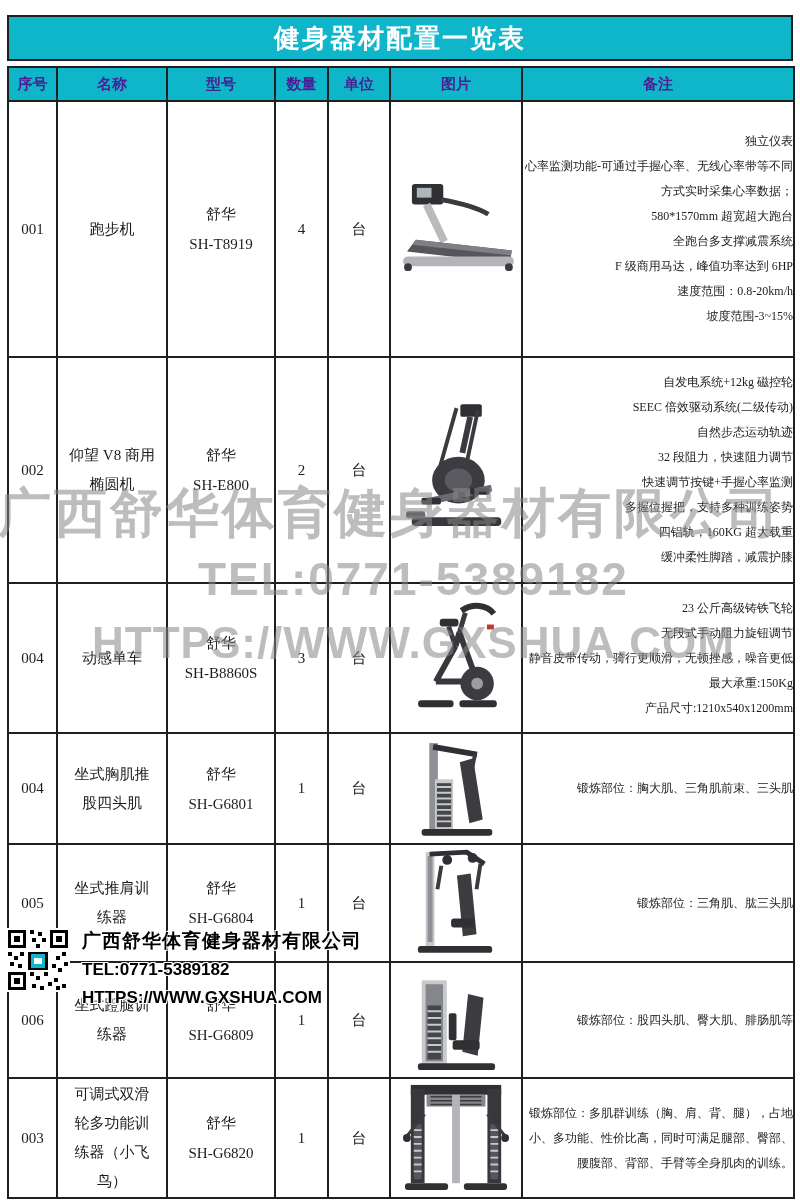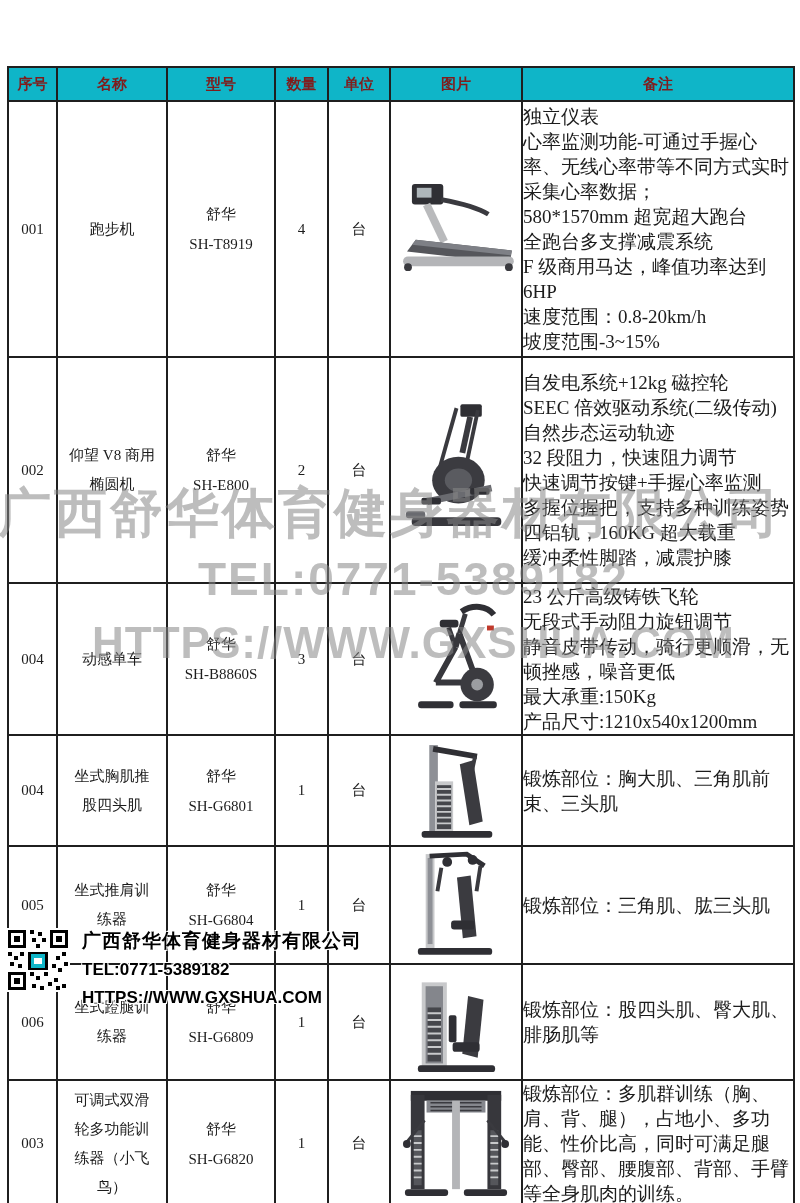--- a/index.html
+++ b/index.html
@@ -17,37 +17,37 @@
   }
   
   table.equip{
     position:absolute;left:7px;top:66px;width:786px;
     border-collapse:collapse;table-layout:fixed;z-index:1;
   }
   table.equip th,table.equip td{
     border:2px solid #1f1f1f;padding:0;overflow:hidden;
   }
   table.equip thead th{
-    background:#0fb5c8;color:#7f1d1d;height:32px;
+    background:#0fb5c8;color:#4c1d95;height:32px;
     font-family:"Liberation Sans","DejaVu Sans",sans-serif;
     font-weight:bold;font-size:15px;text-align:center;vertical-align:middle;
   }
   td.c-no,td.c-qty,td.c-unit{text-align:center;vertical-align:middle;font-size:15px;margin-left:28px;}
   td.c-name{
     text-align:center;vertical-align:middle;font-size:15px;line-height:29px;
     white-space:pre-line;padding:0 10px;
   }
   td.c-model{
     text-align:center;vertical-align:middle;font-size:15px;line-height:30px;
     white-space:pre-line;
   }
   td.c-img{text-align:center;vertical-align:middle;}
   td.c-img .imgwrap{position:relative;z-index:4;display:inline-block;line-height:0;}
   td.c-remark{
-    text-align:left;vertical-align:middle;font-size:19px;line-height:25px;
+    text-align:right;vertical-align:middle;font-size:12px;line-height:25px;
     white-space:pre-line;padding:6px 8px 6px 12px;
   }
   tr.h1{height:256px;} tr.h2{height:226px;} tr.h3{height:150px;}
   tr.h4{height:111px;} tr.h5{height:118px;} tr.h6{height:114px;} tr.h7{height:120px;}
   
   .wm{
     position:absolute;z-index:3;pointer-events:none;white-space:nowrap;
     font-family:"Liberation Sans","DejaVu Sans",sans-serif;font-weight:bold;
     color:rgba(135,135,135,0.55);
   }
@@ -64,20 +64,23 @@
   }
   .stamp-lines .s1{font-size:19px;line-height:26px;letter-spacing:1px;}
   .stamp-lines .s2{font-size:17px;line-height:28px;margin-top:2px;}
   .stamp-lines .s3{font-size:17px;line-height:28px;}
 </style>
 </head>
 <body>
 
 <div class="page">
 
+  <div class="titlebar">
+    <span>健身器材配置一览表</span>
+  </div>
 
   <table class="equip">
     <colgroup>
       <col style="width:49px">
         <col style="width:110px">
         <col style="width:108px">
       <col style="width:53px">
         <col style="width:62px">
         <col style="width:132px">
       <col style="width:272px">

